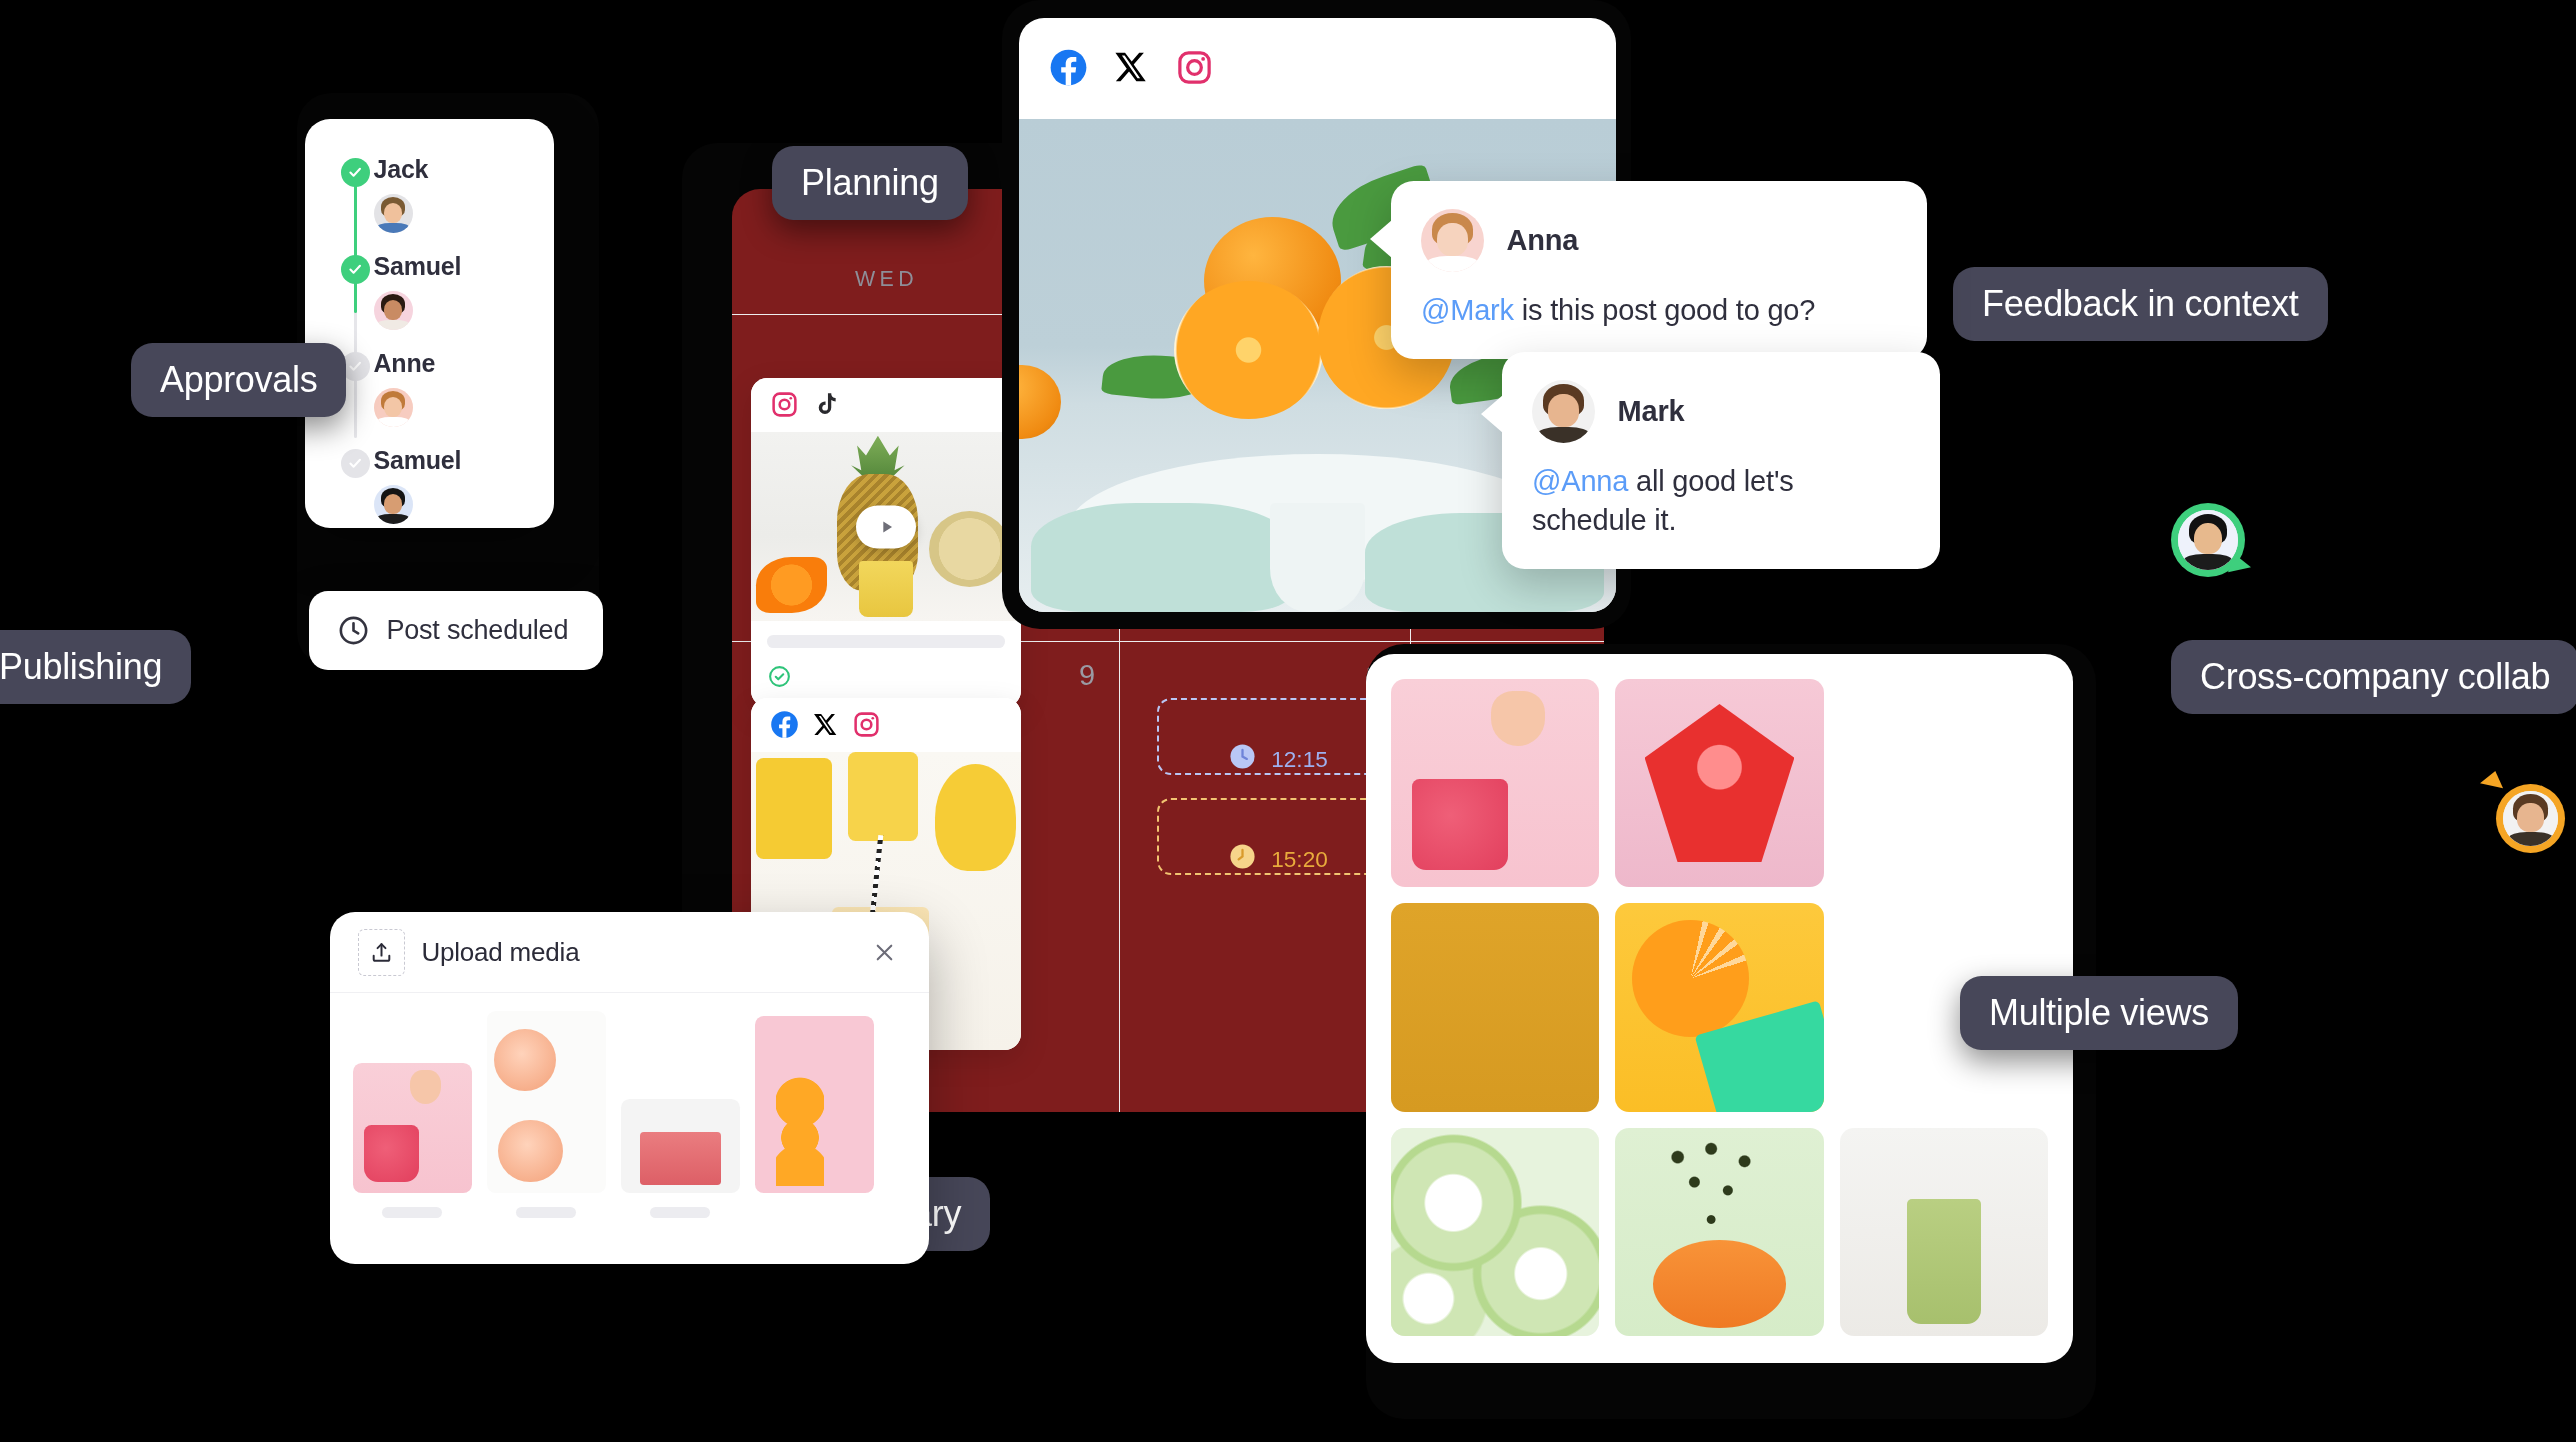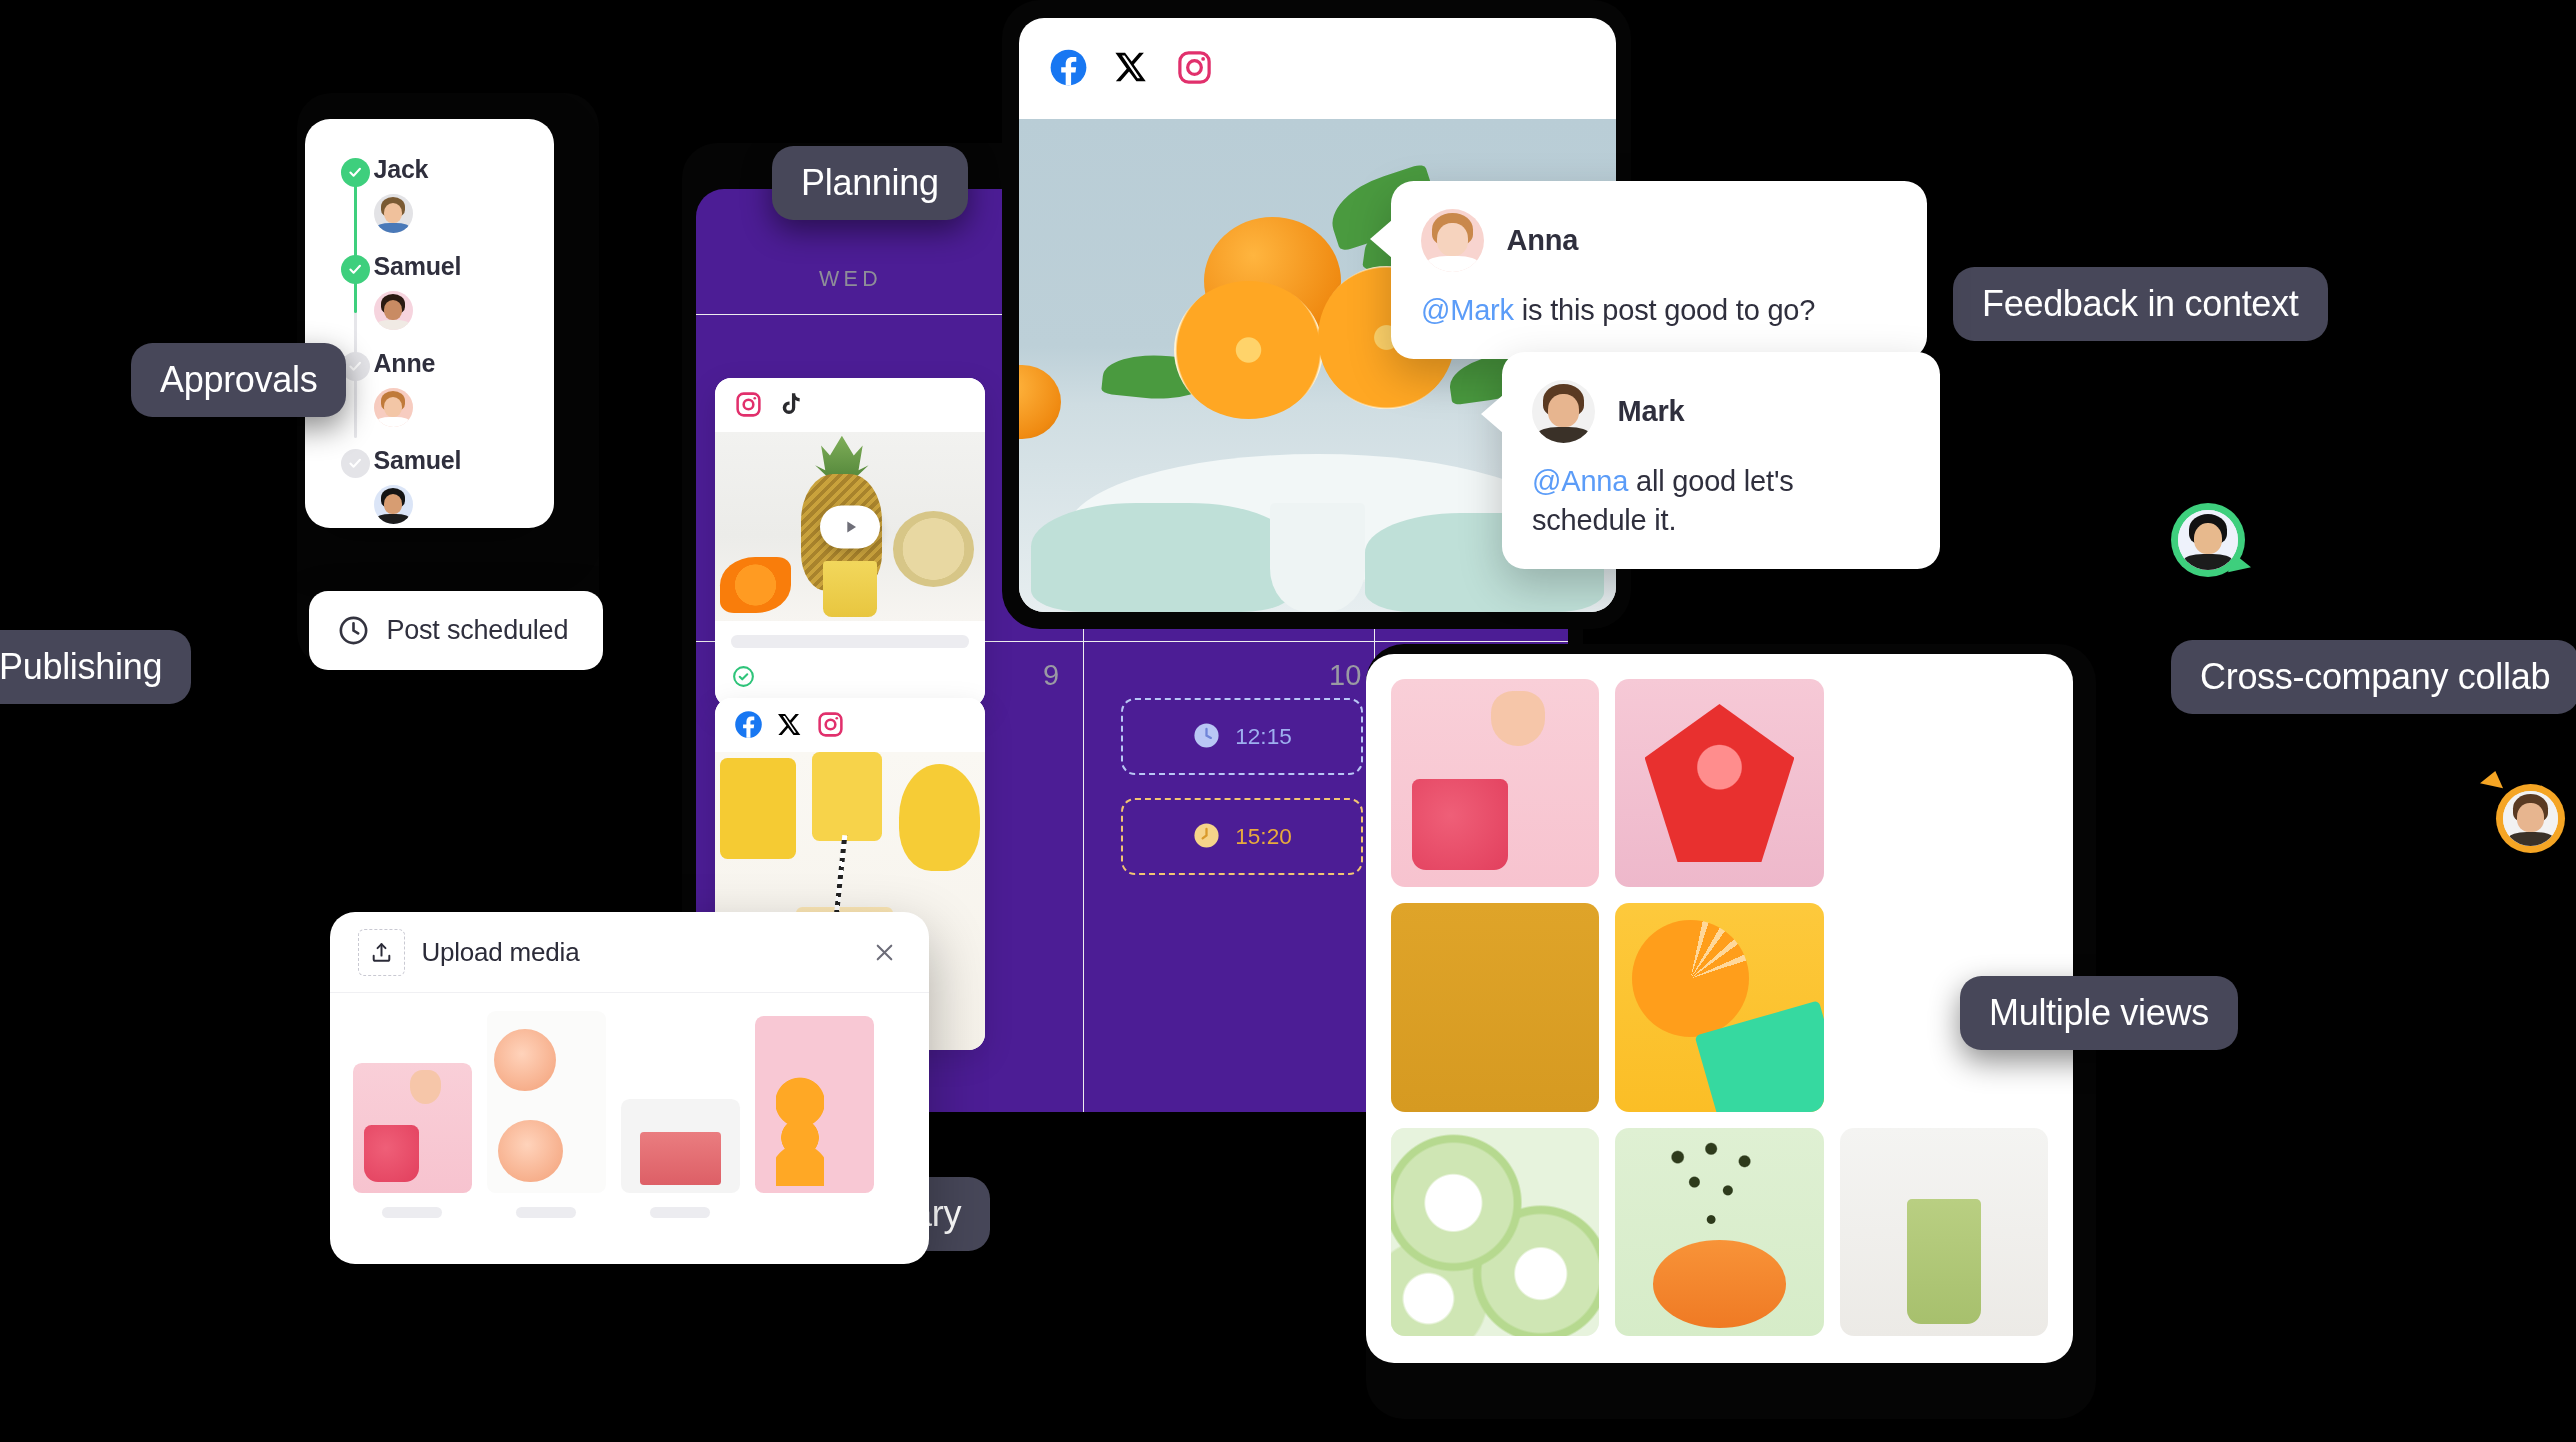--- a/index.html
+++ b/index.html
@@ -59,36 +59,36 @@
   }
   #post-scheduled .clk { width:33px; height:33px; }
   #post-scheduled span { font-size:27px; color:#2f2f3d; letter-spacing:-0.2px; }
 
   
   #calendar-backdrop{
     position:absolute; left:682px; top:143px; width:901px; height:969px;
     background:#050505; border-radius:35px; z-index:10;
   }
   #calendar {
-    position:absolute; left:696px; top:189px; width:872px; height:923px;
-    background:#4c1d95; border-radius:28px; overflow:hidden; z-index:11;text-decoration:underline;
+    position:absolute; left:732px; top:189px; width:872px; height:923px;
+    background:#7f1d1d; border-radius:28px; overflow:hidden; z-index:11;text-decoration:underline;
   }
   .cal-header { height:126px; position:relative; border-bottom:1.3px solid #eeeeef; }
   .cal-dow { position:absolute; top:78px; font-size:21.4px; letter-spacing:4.4px; color:#8e8e98; font-weight:500; }
   .cal-vline { position:absolute; top:126px; width:1.3px; background:#eeeeef; }
   .cal-hline { position:absolute; left:0; right:0; height:1.3px; background:#eeeeef; }
   .cal-daynum { position:absolute; font-size:29px; color:#9a9aa3; font-weight:400; }
 
   .post-card { position:absolute; background:#fff; border-radius:16.4px; box-shadow:0 10px 30px rgba(0,0,0,0.13); overflow:hidden; }
   .post-chrome { height:54px; display:flex; align-items:center; gap:14px; padding-left:19px; background:#fff; }
   .post-img { width:100%; background-size:cover; background-position:center; position:relative; }
   .post-foot { padding:14px 16.4px 16.4px 16.4px; background:#fff; }
   .skel { height:12.6px; border-radius:6.3px; background:#ececf0; }
 
-  .slot { position:absolute; border-radius:14px; display:flex; align-items:center; justify-content:center; gap:14px; }
+  .slot { position:absolute; border-radius:14px; display:flex; align-items:flex-end; justify-content:center; gap:14px; }
   .slot.blue { border:2.5px dashed #b9c7f5; }
   .slot.amber{ border:2.5px dashed #f2c572; }
   .slot .st { font-size:22.6px; font-weight:500; }
   .slot.blue .st { color:#9eb0ef; }
   .slot.amber .st{ color:#e8ab3c; }
 
   
   #preview-backdrop {
     position:absolute; left:1002px; top:0px; width:629px; height:629px;
     background:#050505; border-radius:38px; z-index:30;

